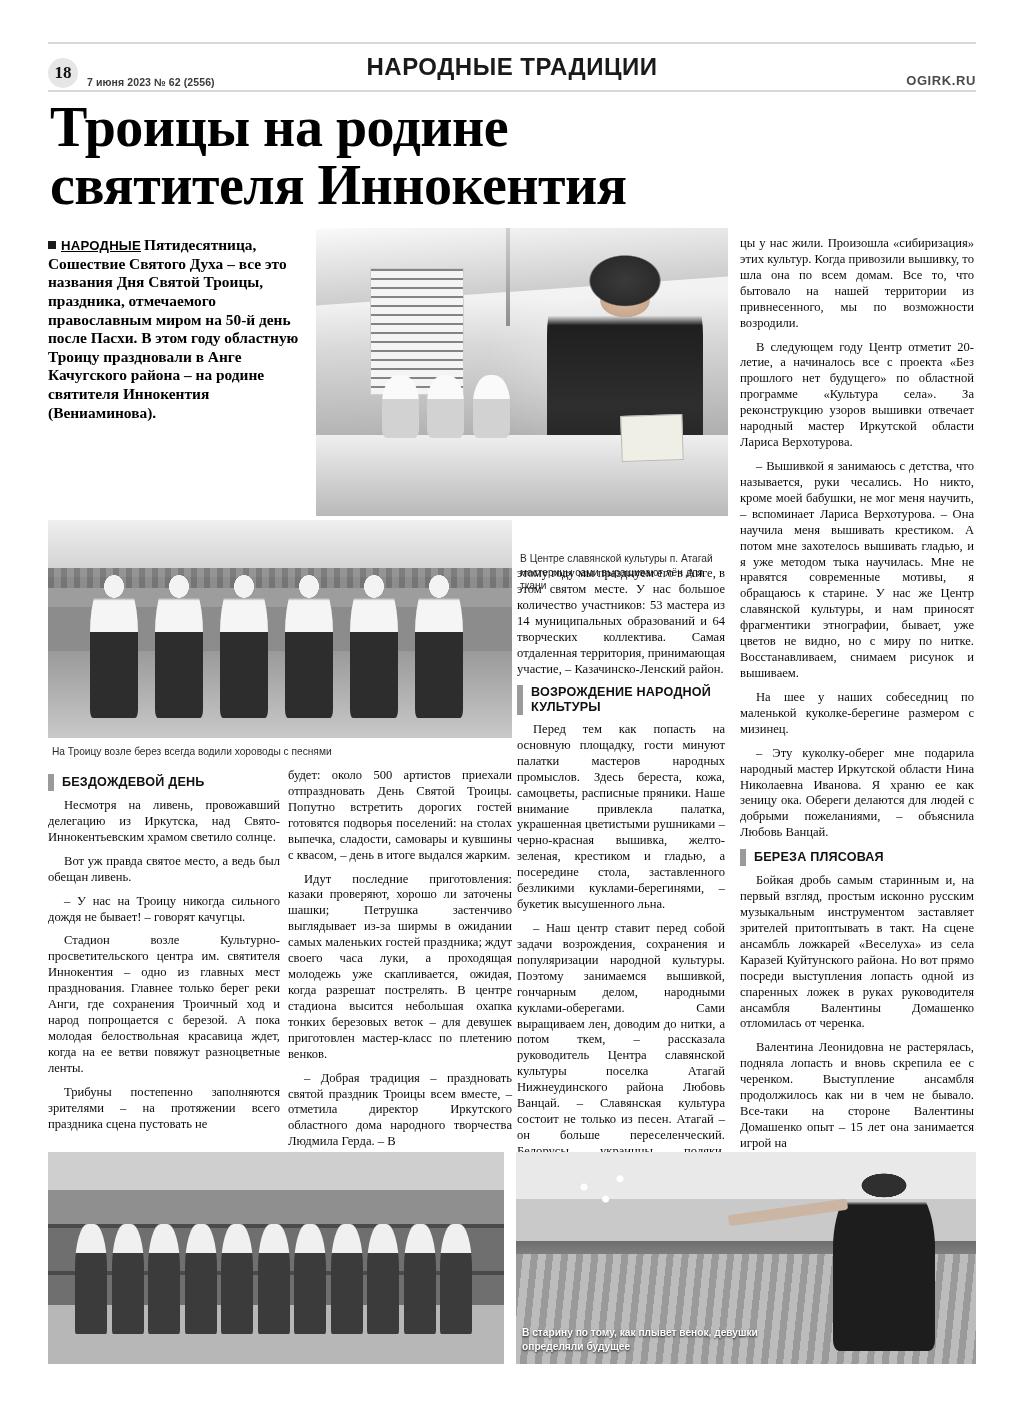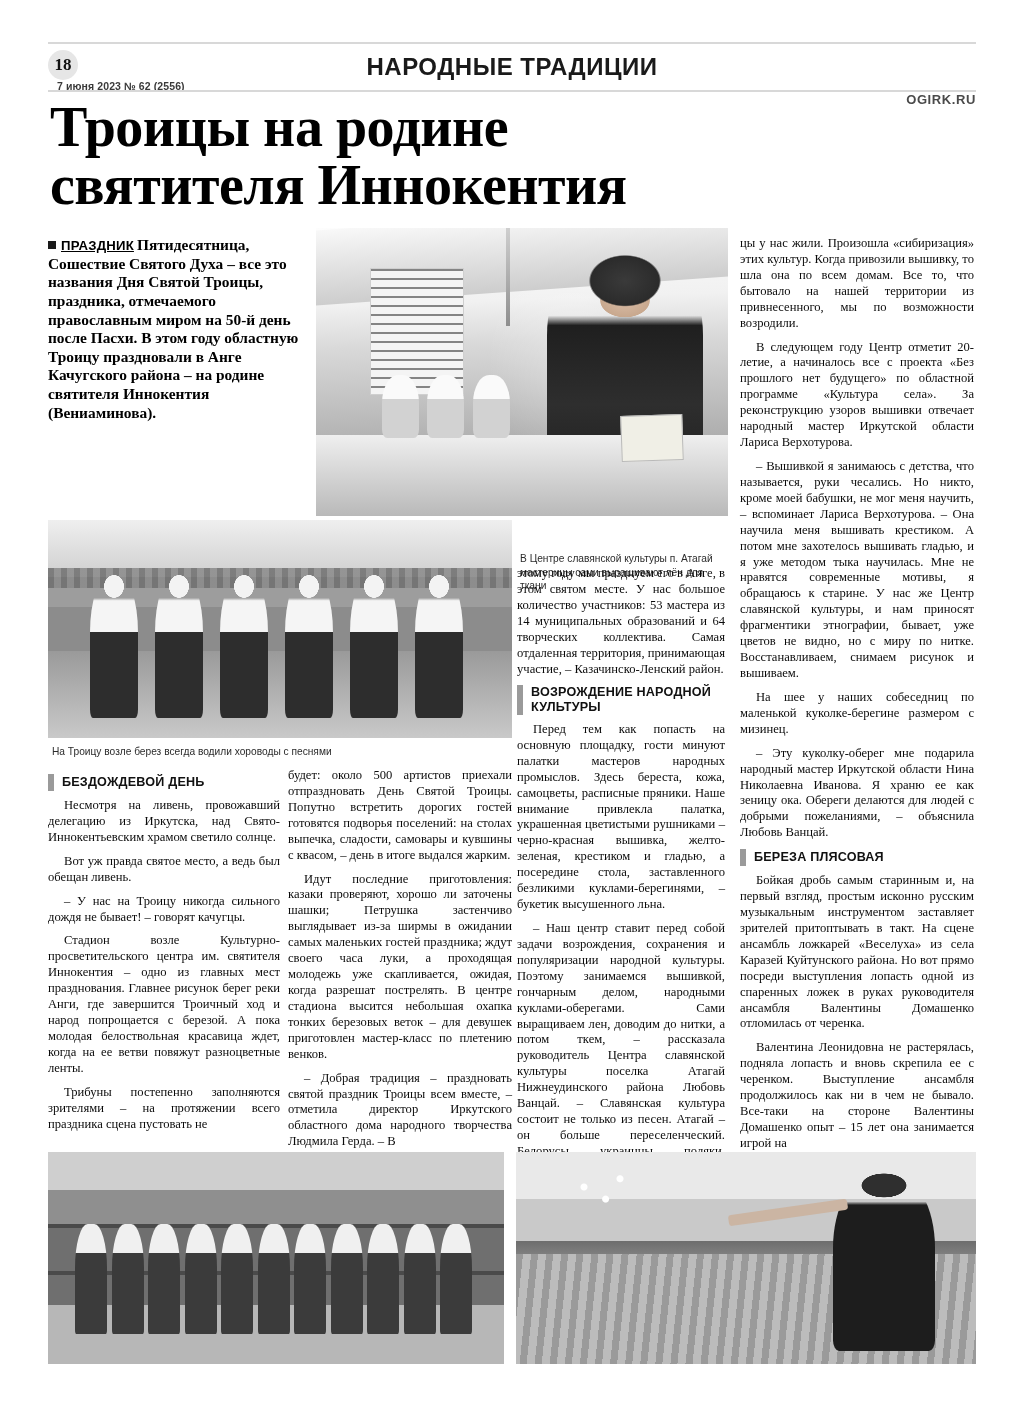--- a/index.html
+++ b/index.html
@@ -18,22 +18,21 @@
     left: 0; top: 0;
     width: 1024px; height: 1417px;
   }
 
   
   .masthead {
     position: absolute;
     left: 48px; top: 50px;
     width: 928px; height: 38px;
     display: flex;
-    align-items: flex-start;
-    flex-direction: column;
+    align-items: flex-end;
   }
   .page-num-circle {
     width: 30px; height: 30px;
     border-radius: 50%;
     background: #e6e6e6;
     display: flex; align-items: center; justify-content: center;
     font-family: "Liberation Serif", serif;
     font-weight: bold;
     font-size: 17px;
     color: #111;
@@ -306,21 +305,21 @@
   </div>
 
   <div class="rule-under-head"></div>
 
   <div class="headline">
     <span>Троицы на родине</span>
     <span class="l2">святителя Иннокентия</span>
   </div>
 
   <div class="lead">
-    <span class="kicker-square"></span><span class="kicker">ПРАЗДНИК</span><span>Пятидесятница, Сошествие Святого Духа – все это названия Дня Святой Троицы, праздника, отмечаемого православным миром на 50-й день после Пасхи. В этом году областную Троицу праздновали в Анге Качугского района – на родине святителя Иннокентия (Вениаминова).</span>
+    <span class="kicker-square"></span><span class="kicker">НАРОДНЫЕ</span><span>Пятидесятница, Сошествие Святого Духа – все это названия Дня Святой Троицы, праздника, отмечаемого православным миром на 50-й день после Пасхи. В этом году областную Троицу праздновали в Анге Качугского района – на родине святителя Иннокентия (Вениаминова).</span>
   </div>
 
   <div class="photo" id="photo-tent">
     <div class="grain"></div>
     <div class="tentroof"></div>
     <div class="tentpole"></div>
     <div class="towel"></div>
     <div class="woman"></div>
     <div class="tablecloth"></div>
     <div class="doll d1"></div>
@@ -345,21 +344,21 @@
   <div class="caption" style="left:52px; top:745px; width:440px;">На Троицу возле берез всегда водили хороводы с песнями</div>
 
   <div class="col col-1" style="top:768px;">
     <div class="subhead">
       <div class="bar"></div>
       <div class="txt">БЕЗДОЖДЕВОЙ ДЕНЬ</div>
     </div>
     <p class="body">Несмотря на ливень, провожавший делегацию из Иркутска, над Свято-Иннокентьевским храмом светило солнце.</p>
     <p class="body">Вот уж правда святое место, а ведь был обещан ливень.</p>
     <p class="body">– У нас на Троицу никогда сильного дождя не бывает! – говорят качугцы.</p>
-    <p class="body">Стадион возле Культурно-просветительского центра им. святителя Иннокентия – одно из главных мест празднования. Главнее рисунок берег реки Анги, где завершится Троичный ход и народ попрощается с березой. А пока молодая белоствольная красавица ждет, когда на ее ветви повяжут разноцветные ленты.</p>
+    <p class="body">Стадион возле Культурно-просветительского центра им. святителя Иннокентия – одно из главных мест празднования. Главнее только берег реки Анги, где сохранения Троичный ход и народ попрощается с березой. А пока молодая белоствольная красавица ждет, когда на ее ветви повяжут разноцветные ленты.</p>
     <p class="body">Трибуны постепенно заполняются зрителями – на протяжении всего праздника сцена пустовать не</p>
   </div>
 
   <div class="col col-2" style="top:768px;">
     <p class="body noind">будет: около 500 артистов приехали отпраздновать День Святой Троицы. Попутно встретить дорогих гостей готовятся подворья поселений: на столах выпечка, сладости, самовары и кувшины с квасом, – день в итоге выдался жарким.</p>
     <p class="body">Идут последние приготовления: казаки проверяют, хорошо ли заточены шашки; Петрушка застенчиво выглядывает из-за ширмы в ожидании самых маленьких гостей праздника; ждут своего часа луки, а проходящая молодежь уже скапливается, ожидая, когда разрешат пострелять. В центре стадиона высится небольшая охапка тонких березовых веток – для девушек приготовлен мастер-класс по плетению венков.</p>
     <p class="body">– Добрая традиция – праздновать святой праздник Троицы всем вместе, – отметила директор Иркутского областного дома народного творчества Людмила Герда. – В</p>
   </div>
 
   <div class="col col-3" style="top:566px;">
@@ -404,14 +403,15 @@
   </div>
 
   <div class="photo" id="photo-river">
     <div class="grain"></div>
     <div class="bank"></div>
     <div class="water"></div>
     <div class="flowers"></div>
     <div class="woman2"></div>
     <div class="arm"></div>
   </div>
+  <div class="caption onphoto" style="left:522px; top:1326px; width:300px;">В старину по тому, как плывет венок, девушки определяли будущее</div>
 
 </div>
 
 </body></html>

